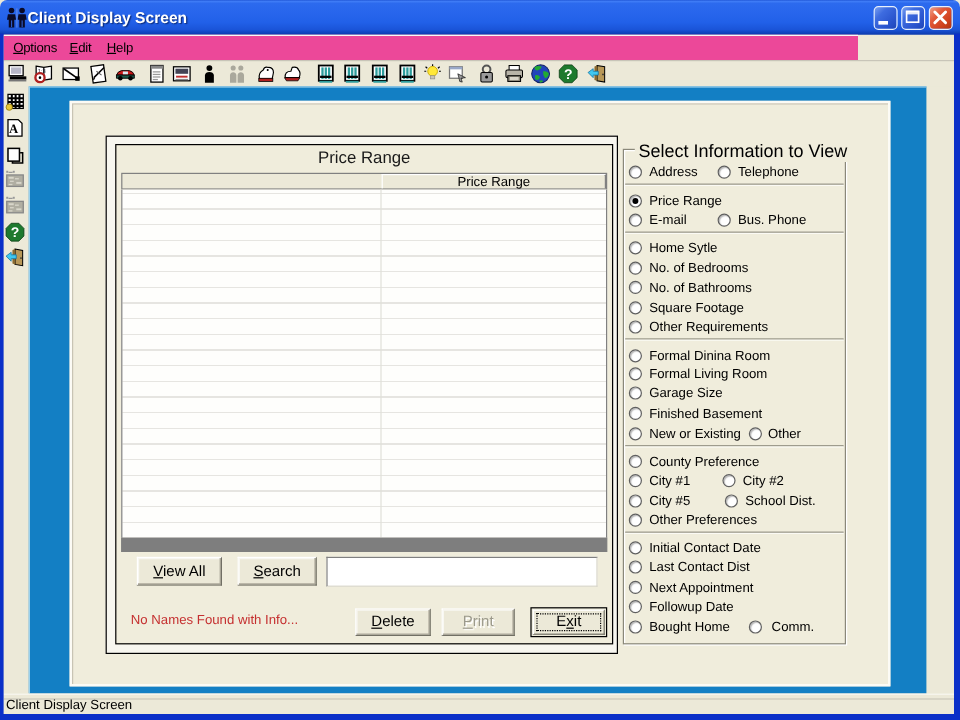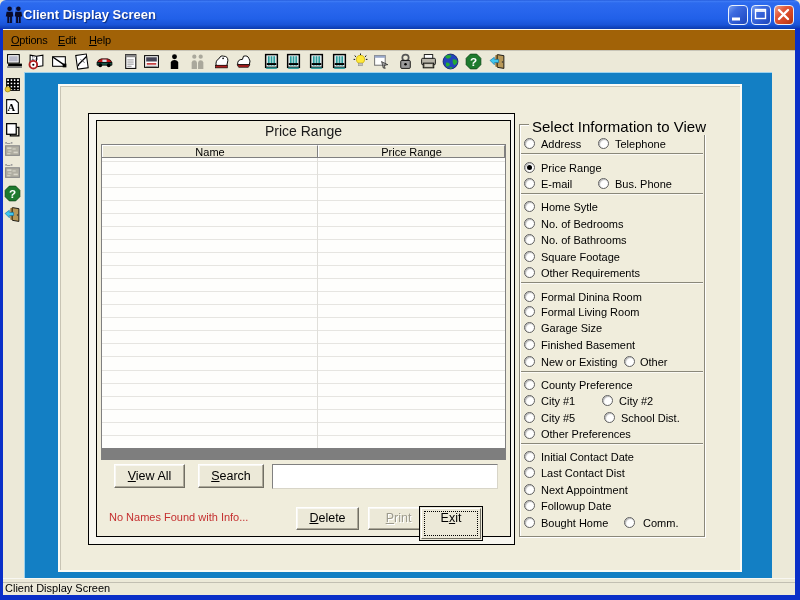--- a/index.html
+++ b/index.html
@@ -7,21 +7,21 @@
 
 #titlebar{left:0;top:0;width:800px;height:29px;border-radius:6px 6px 0 0;
  background:linear-gradient(180deg,#2157D8 0%,#3F7CF6 4%,#2C6AEE 10%,#2765EC 40%,#2160E8 65%,#1A54D8 85%,#1144BE 94%,#0C3AAC 100%);}
 #titletxt{left:23px;top:0;height:29px;line-height:30px;color:#fff;font-size:13px;font-weight:bold;text-shadow:1px 1px 1px #0A2A7A;letter-spacing:0px}
 .wbtn{top:5px;width:20px;height:20px;border-radius:4px;border:1px solid #E8F0FC;color:#fff}
 #bmin,#bmax{background:linear-gradient(135deg,#7AA0F0 0%,#3E6CE0 30%,#2A55CE 70%,#1E46B8 100%)}
 #bclose{background:linear-gradient(135deg,#F0A088 0%,#E2593A 35%,#D0421F 70%,#AE3210 100%)}
 #leftborder{left:0;top:28px;width:3px;height:572px;background:#0A2FC8}
 #rightborder{left:795px;top:28px;width:5px;height:572px;background:#0A2FC8}
 #bottomborder{left:0;top:595px;width:800px;height:5px;background:#0A2FC8}
-#menubar{left:3px;top:29px;width:792px;height:21px;border-top:1px solid #FBFAF4;background:#a16207;font-size:11px;letter-spacing:-0.2px;color:#000}
+#menubar{left:3px;top:29px;width:712px;height:21px;border-top:1px solid #FBFAF4;background:#ec4899;font-size:11px;letter-spacing:-0.2px;color:#000}
 #menubar span{position:absolute;top:4px}
 #toolbar{left:3px;top:50px;width:792px;height:22px;background:#ECE9D8;border-top:1px solid #C8C5B8}
 #clientarea{left:3px;top:72px;width:792px;height:506px;background:#ECE9D8}
 #blueform{left:24px;top:72px;width:748px;height:506px;background:#137FC4;border-top:1px solid #9CD2EE;border-left:1px solid #9CD2EE}
 #bigpanel{left:58px;top:84px;width:684px;height:488px;background:#F0EDDC;border:2px solid #FCFBF5;box-shadow:inset 1px 1px 0 #C8C4B4}
 #statusbar{left:3px;top:578px;width:792px;height:17px;background:#ECE9D8;border-top:1px solid #F8F7F1;box-shadow:inset 0 3px 0 #ECE9D8,inset 0 4px 0 #C2BFB2;font-size:11px;color:#000}
 #statusbar span{position:absolute;left:2px;top:3px}
 
 #lpouter{left:88px;top:113px;width:427px;height:432px;border:1px solid #000;background:#F7F6EF}
 #lpinner{left:96px;top:120px;width:415px;height:417px;border:1px solid #000;background:#F0EDDC}
@@ -82,33 +82,32 @@
     <span style="left:86px"><u>H</u>elp</span>
   </div>
   <div class="abs" id="toolbar"></div>
   <div class="abs" id="clientarea"></div>
   <div class="abs" id="blueform"></div>
   <div class="abs" id="bigpanel"></div>
   <div class="abs" id="lpouter"></div>
   <div class="abs" id="lpinner"></div>
   <div class="abs" id="prtitle">Price Range</div>
   <div class="abs" id="tblhead">
-    <div class="hcell" style="left:0;width:216px">Name</div>
     <div class="hcell" style="left:216px;width:187px">Price Range</div>
   </div>
   <div class="abs" id="tblbody"></div>
   <div class="abs" id="coldiv"></div>
   <div class="abs" id="graybar"></div>
   <div class="abs btn" style="left:114px;top:464px;width:71px;height:24px;line-height:22px"><u>V</u>iew All</div>
   <div class="abs btn" style="left:198px;top:464px;width:66px;height:24px;line-height:22px"><u>S</u>earch</div>
   <div class="abs" id="inputbox"></div>
   <div class="abs" id="rederr">No Names Found with Info...</div>
   <div class="abs btn" style="left:296px;top:507px;width:63px;height:23px;line-height:21px"><u>D</u>elete</div>
   <div class="abs btn" style="left:368px;top:507px;width:61px;height:23px;line-height:21px;color:#9C9A8C;text-shadow:1px 1px 0 #fff"><u>P</u>rint</div>
-  <div class="abs" id="bexit" style="left:419px;top:506px;width:64px;height:35px">
+  <div class="abs" id="bexit" style="left:442px;top:506px;width:64px;height:25px">
     <div id="bexitin" style="line-height:19px">E<u>x</u>it<div id="bexitdot"></div></div>
   </div>
   <div class="abs" id="fs"></div>
   <div class="abs" id="fslegend">Select Information to View</div>
   <div id="fsrows">
   <div class="abs sep" style="top:152.5px"></div>
   <div class="abs sep" style="top:192.5px"></div>
   <div class="abs sep" style="top:281.5px"></div>
   <div class="abs sep" style="top:370.5px"></div>
   <div class="abs sep" style="top:443px"></div>

